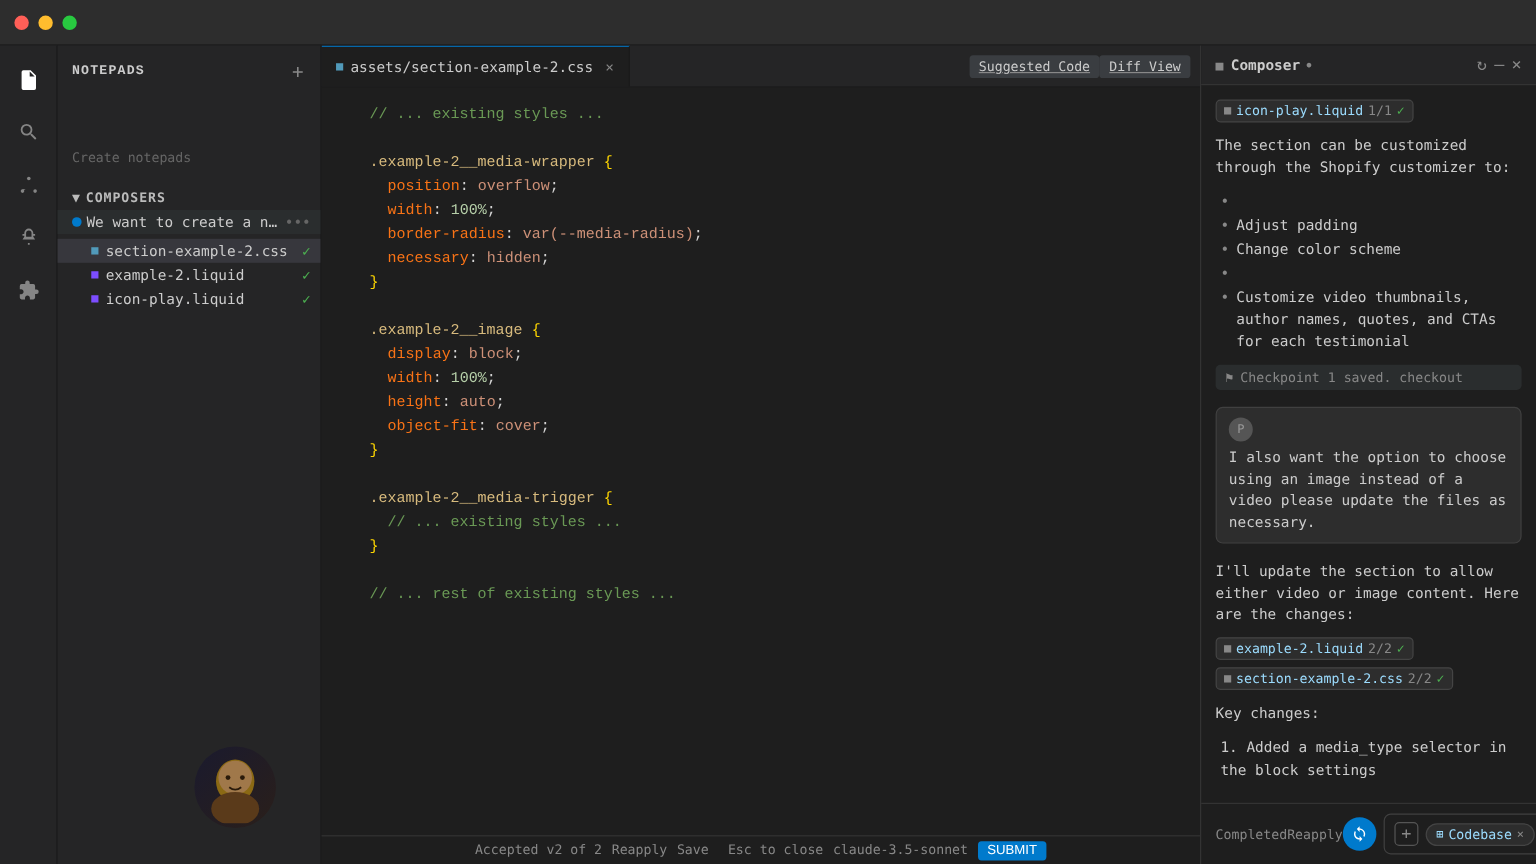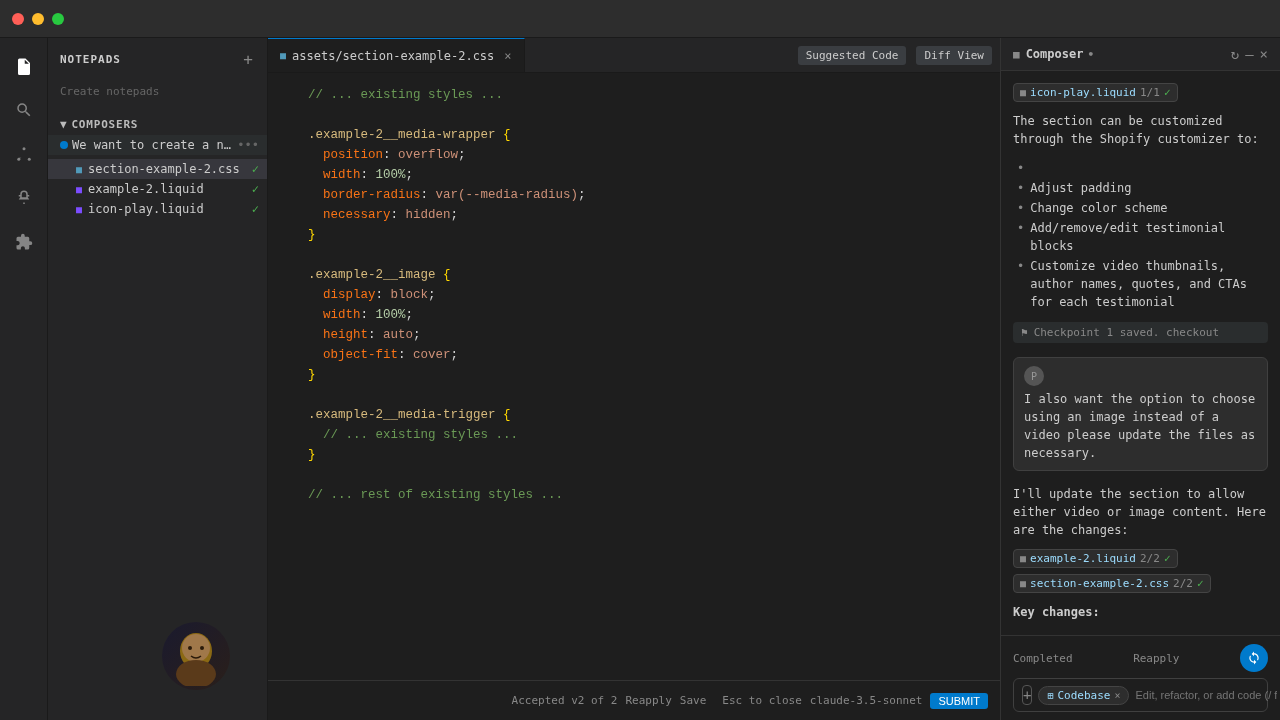--- a/index.html
+++ b/index.html
@@ -73,29 +73,30 @@
       display: flex;
       align-items: center;
       justify-content: space-between;
     }
     .sidebar-title {
       color: #ccc;
       font-size: 11px;
       font-weight: 600;
       letter-spacing: 1px;
       text-transform: uppercase;
+      font-family: Liberation Mono, monospace;
     }
     .sidebar-actions {
       display: flex; gap: 4px;
     }
     .sidebar-action-btn {
       color: #888; font-size: 16px; cursor: pointer; padding: 2px;
     }
     .create-notepads {
-      color: #666; font-size: 11px; padding: 8px 12px; cursor: pointer;
+      color: #666; font-size: 11px; padding: 8px 12px; cursor: pointer; margin-top: 40px;
     }
     .composers-section {
       margin-top: 8px;
     }
     .composers-label {
       color: #bbb;
       font-size: 11px;
       font-weight: 600;
       letter-spacing: 0.8px;
       padding: 4px 12px;
@@ -172,24 +173,25 @@
       white-space: nowrap;
     }
     .tab.active {
       background: #1e1e1e;
       color: #ccc;
       border-top: 1px solid #007acc;
     }
     .tab-buttons {
       margin-left: auto;
       display: flex;
-      gap: 10px;
+      gap: 0;
       padding: 0 8px;
       font-size: 12px;
       color: #888;
+      text-decoration: underline;
     }
     .tab-btn {
       padding: 3px 8px;
       background: #3a3d41;
       border-radius: 3px;
       cursor: pointer;
       color: #ccc;
       font-size: 11px;
     }
 
@@ -337,21 +339,20 @@
       color: #ccc;
       font-size: 12px;
       line-height: 1.6;
       padding: 1px 0;
     }
 
     .composer-footer {
       border-top: 1px solid #333;
       padding: 8px 12px;
       display: flex;
-      flex-direction: column;
       gap: 6px;
     }
     .footer-status-row {
       display: flex;
       align-items: center;
       justify-content: space-between;
     }
     .status-completed {
       color: #888; font-size: 11px;
     }
@@ -393,30 +394,30 @@
     .send-input {
       flex: 1;
       background: transparent;
       border: none;
       color: #888;
       font-size: 11px;
       outline: none;
     }
 
     .bottom-bar {
-      height: 40px;
+      height: 24px;
       background: #1e1e1e;
       border-top: 1px solid #333;
       display: flex;
       align-items: center;
       padding: 0 12px;
       font-size: 11px;
       color: #888;
       gap: 16px;
-      justify-content: flex-end;
+      justify-content: center;
     }
     .bottom-actions {
       display: flex; gap: 8px; align-items: center;
     }
     .bottom-btn {
       color: #888; font-size: 11px; cursor: pointer;
     }
     .submit-btn {
       background: #007acc;
       color: #fff;
@@ -672,21 +673,20 @@
         <div class="bullet-item">
           <span class="bullet-dot">•</span>
           <span>Adjust padding</span>
         </div>
         <div class="bullet-item">
           <span class="bullet-dot">•</span>
           <span>Change color scheme</span>
         </div>
         <div class="bullet-item">
           <span class="bullet-dot">•</span>
-          <span>Add/remove/edit testimonial blocks</span>
         </div>
         <div class="bullet-item">
           <span class="bullet-dot">•</span>
           <span>Customize video thumbnails, author names, quotes, and CTAs for each testimonial</span>
         </div>
       </div>
 
       <div class="checkpoint-bar">
         <span class="checkpoint-icon">⚑</span>
         <span>Checkpoint  1 saved. checkout</span>
@@ -709,21 +709,21 @@
           <span class="check">✓</span>
         </span>
         <span class="file-badge">
           <span style="color:#888;font-size:10px;">■</span>
           <span>section-example-2.css</span>
           <span style="color:#888;">2/2</span>
           <span class="check">✓</span>
         </span>
       </div>
 
-      <p class="composer-text" style="font-weight:700;">Key changes:</p>
+      <p class="composer-text" style="font-weight:400;">Key changes:</p>
 
       <div class="numbered-list">
         <div class="numbered-item">
           <span>1. Added a media_type selector in the block settings</span>
         </div>
 
       </div>
 
     </div>
 

